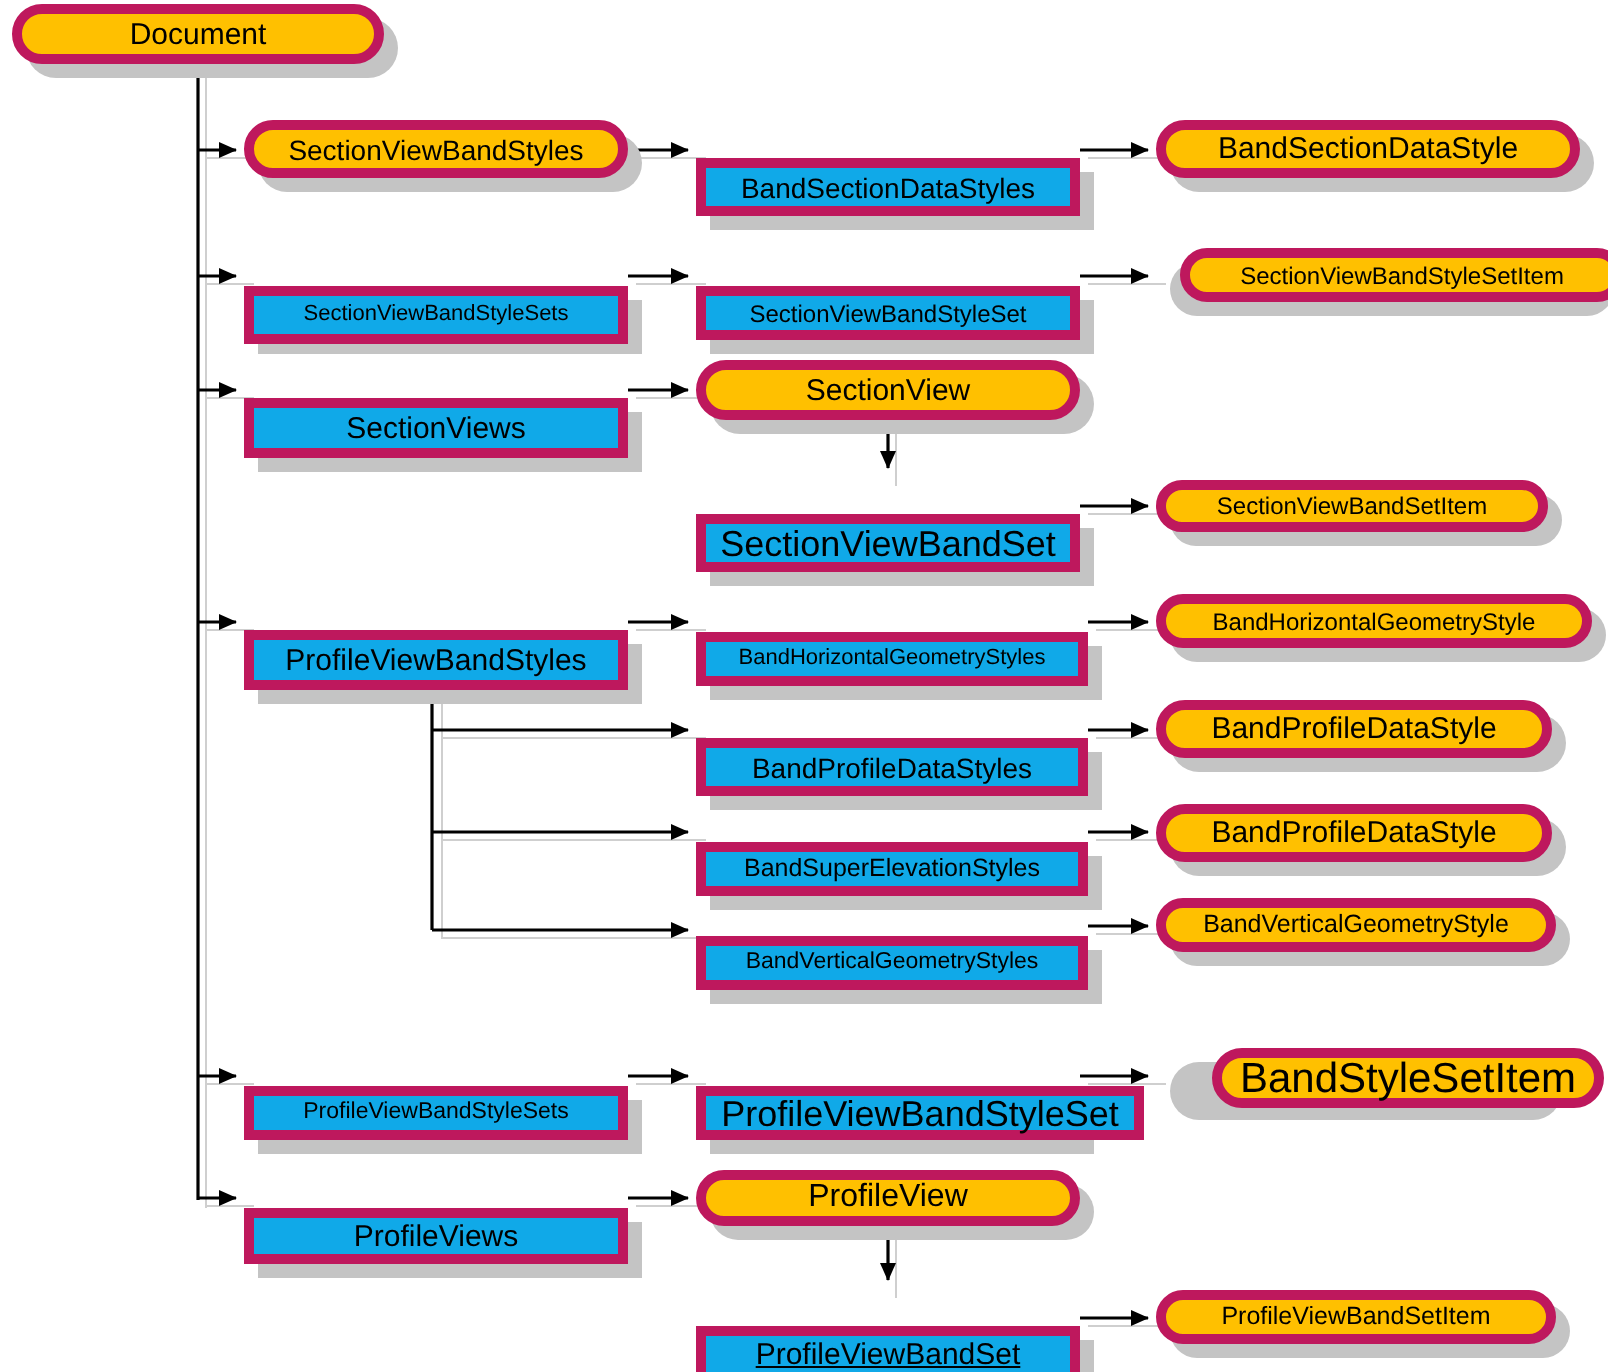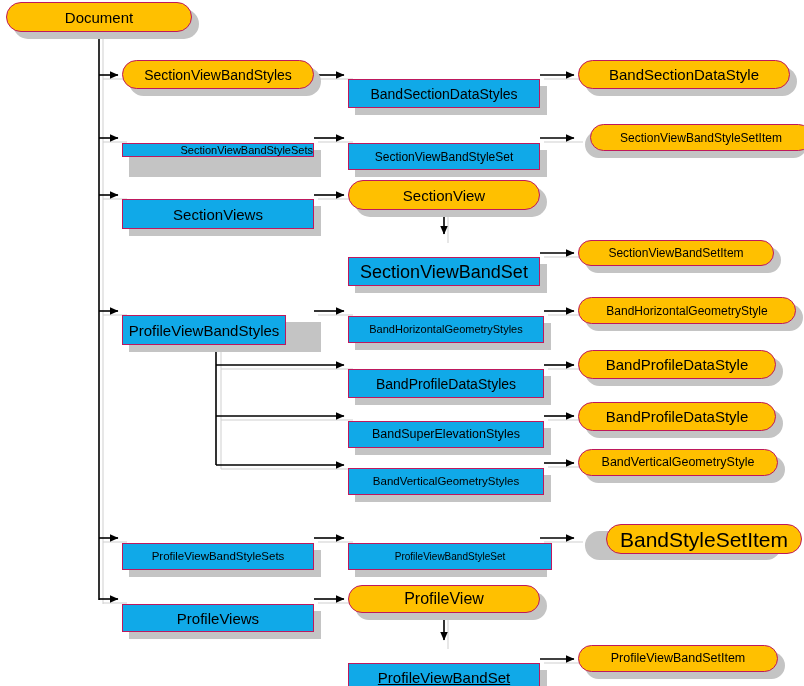--- a/index.html
+++ b/index.html
@@ -17,21 +17,21 @@
   .node{
     position:absolute;
     box-sizing:border-box;
     display:flex;
     align-items:center;
     justify-content:center;
     color:#000;
     text-align:center;
     line-height:1;
     white-space:nowrap;
-    border:1px solid #be185d;
+    border:5px solid #be185d;
     z-index:5;
   }
   .node .lbl{display:block;}
   .rounded{
     background:#FFC000;
     border-radius:999px;
   }
   .rect{
     background:#10A9E8;
     border-radius:0;
@@ -166,42 +166,42 @@
       </div>
       <div class="node rounded" style="left: 122px; top: 60px; width: 192px; height: 29px; font-size: 14px;">
         <span class="lbl">SectionViewBandStyles</span>
       </div>
       <div class="node rect" style="left: 348px; top: 60px; width: 192px; height: 29px; font-size: 14px;">
         <span class="lbl">BandSectionDataStyles</span>
       </div>
       <div class="node rounded" style="left: 578px; top: 60px; width: 212px; height: 29px; font-size: 15px;">
         <span class="lbl">BandSectionDataStyle</span>
       </div>
-      <div class="node rect" style="left: 122px; top: 124px; width: 192px; height: 14px; font-size: 11px; justify-content: flex-end;">
+      <div class="node rect" style="left: 122px; top: 124px; width: 192px; height: 29px; font-size: 11px;">
         <span class="lbl">SectionViewBandStyleSets</span>
       </div>
       <div class="node rect" style="left: 348px; top: 124px; width: 192px; height: 27px; font-size: 12px;">
         <span class="lbl">SectionViewBandStyleSet</span>
       </div>
       <div class="node rounded" style="left: 590px; top: 124px; width: 222px; height: 27px; font-size: 12px;">
         <span class="lbl">SectionViewBandStyleSetItem</span>
       </div>
       <div class="node rect" style="left: 122px; top: 180px; width: 192px; height: 30px; font-size: 15px;">
         <span class="lbl">SectionViews</span>
       </div>
       <div class="node rounded" style="left: 348px; top: 180px; width: 192px; height: 30px; font-size: 15px;">
         <span class="lbl">SectionView</span>
       </div>
       <div class="node rect" style="left: 348px; top: 238px; width: 192px; height: 29px; font-size: 18px;">
         <span class="lbl">SectionViewBandSet</span>
       </div>
       <div class="node rounded" style="left: 578px; top: 240px; width: 196px; height: 26px; font-size: 12px;">
         <span class="lbl">SectionViewBandSetItem</span>
       </div>
-      <div class="node rect" style="left: 122px; top: 296px; width: 164px; height: 30px; font-size: 15px;">
+      <div class="node rect" style="left: 122px; top: 296px; width: 192px; height: 30px; font-size: 15px;">
         <span class="lbl">ProfileViewBandStyles</span>
       </div>
       <div class="node rect" style="left: 348px; top: 297px; width: 196px; height: 27px; font-size: 11px;">
         <span class="lbl">BandHorizontalGeometryStyles</span>
       </div>
       <div class="node rounded" style="left: 578px; top: 297px; width: 218px; height: 27px; font-size: 12px;">
         <span class="lbl">BandHorizontalGeometryStyle</span>
       </div>
       <div class="node rect" style="left: 348px; top: 350px; width: 196px; height: 29px; font-size: 14px;">
         <span class="lbl">BandProfileDataStyles</span>
@@ -217,21 +217,21 @@
       </div>
       <div class="node rect" style="left: 348px; top: 449px; width: 196px; height: 27px; font-size: 11.5px;">
         <span class="lbl">BandVerticalGeometryStyles</span>
       </div>
       <div class="node rounded" style="left: 578px; top: 449px; width: 200px; height: 27px; font-size: 12.5px;">
         <span class="lbl">BandVerticalGeometryStyle</span>
       </div>
       <div class="node rect" style="left: 122px; top: 524px; width: 192px; height: 27px; font-size: 11.5px;">
         <span class="lbl">ProfileViewBandStyleSets</span>
       </div>
-      <div class="node rect" style="left: 348px; top: 524px; width: 204px; height: 27px; font-size: 10px;">
+      <div class="node rect" style="left: 348px; top: 524px; width: 224px; height: 27px; font-size: 18px;">
         <span class="lbl">ProfileViewBandStyleSet</span>
       </div>
       <div class="node rounded" style="left: 606px; top: 524px; width: 196px; height: 30px; font-size: 21px;">
         <span class="lbl">BandStyleSetItem</span>
       </div>
       <div class="node rect" style="left: 122px; top: 585px; width: 192px; height: 28px; font-size: 15px;">
         <span class="lbl">ProfileViews</span>
       </div>
       <div class="node rounded" style="left: 348px; top: 585px; width: 192px; height: 28px; font-size: 16px;">
         <span class="lbl">ProfileView</span>

